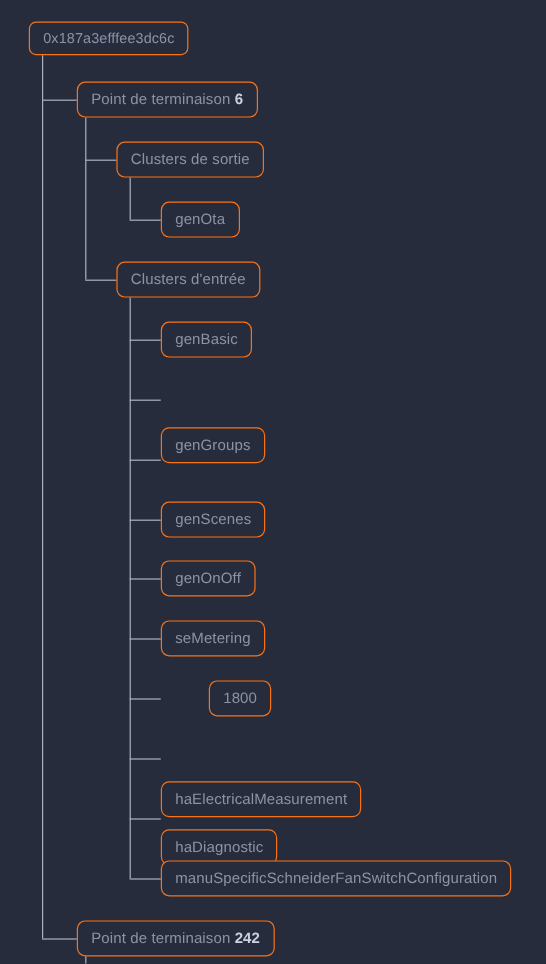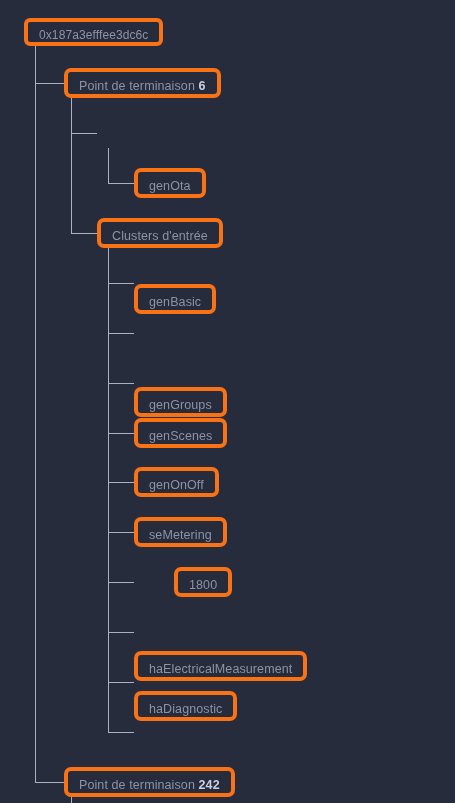--- a/index.html
+++ b/index.html
@@ -12,21 +12,21 @@
   }
   #tree{
     position:absolute;
     left:0;top:0;
     width:455px;height:803px;
   }
   .node{
     position:absolute;
     box-sizing:border-box;
     height:30px;
-    border:4px solid #f97316;
+    border:1px solid #f97316;
     border-radius:7px;
     background:#272c3d;
     color:#8b93a5;
     font-size:12.5px;
     line-height:28px;
     padding:0 11px;
     white-space:nowrap;
     letter-spacing:.1px;
   }
   .node.root{
@@ -80,32 +80,34 @@
 
   <div class="edge v" style="left:71px;top:797px;height:6px;"></div>
 
   <div class="node root" style="left:24px;top:18px;">0x187a3efffee3dc6c</div>
 
   <div class="node" style="left:64px;top:68px;">
     <span>Point de terminaison</span>
     <b>6</b>
   </div>
 
+  <div class="node" style="left:97px;top:118px;">Clusters de sortie</div>
 
   <div class="node" style="left:134px;top:168px;">genOta</div>
 
   <div class="node" style="left:97px;top:218px;">Clusters d'entrée</div>
 
-  <div class="node" style="left:134px;top:284px;">genBasic</div>
-  <div class="node" style="left:134px;top:387px;">genGroups</div>
+  <div class="node" style="left:134px;top:268px;">genBasic</div>
+  <div class="node" style="left:134px;top:356px;">genGroups</div>
   <div class="node" style="left:134px;top:418px;">genScenes</div>
   <div class="node" style="left:134px;top:467px;">genOnOff</div>
   <div class="node" style="left:134px;top:517px;">seMetering</div>
   <div class="node" style="left:134px;top:567px;margin-left:40px;">1800</div>
   <div class="node" style="left:134px;top:617px;margin-top:34px;">haElectricalMeasurement</div>
   <div class="node" style="left:134px;top:691px;">haDiagnostic</div>
+  <div class="node" style="left:134px;top:717px;">manuSpecificSchneiderFanSwitchConfiguration</div>
 
   <div class="node" style="left:64px;top:767px;">
     <span>Point de terminaison</span>
     <b>242</b>
   </div>
 
 </div>
 
 </body></html>

